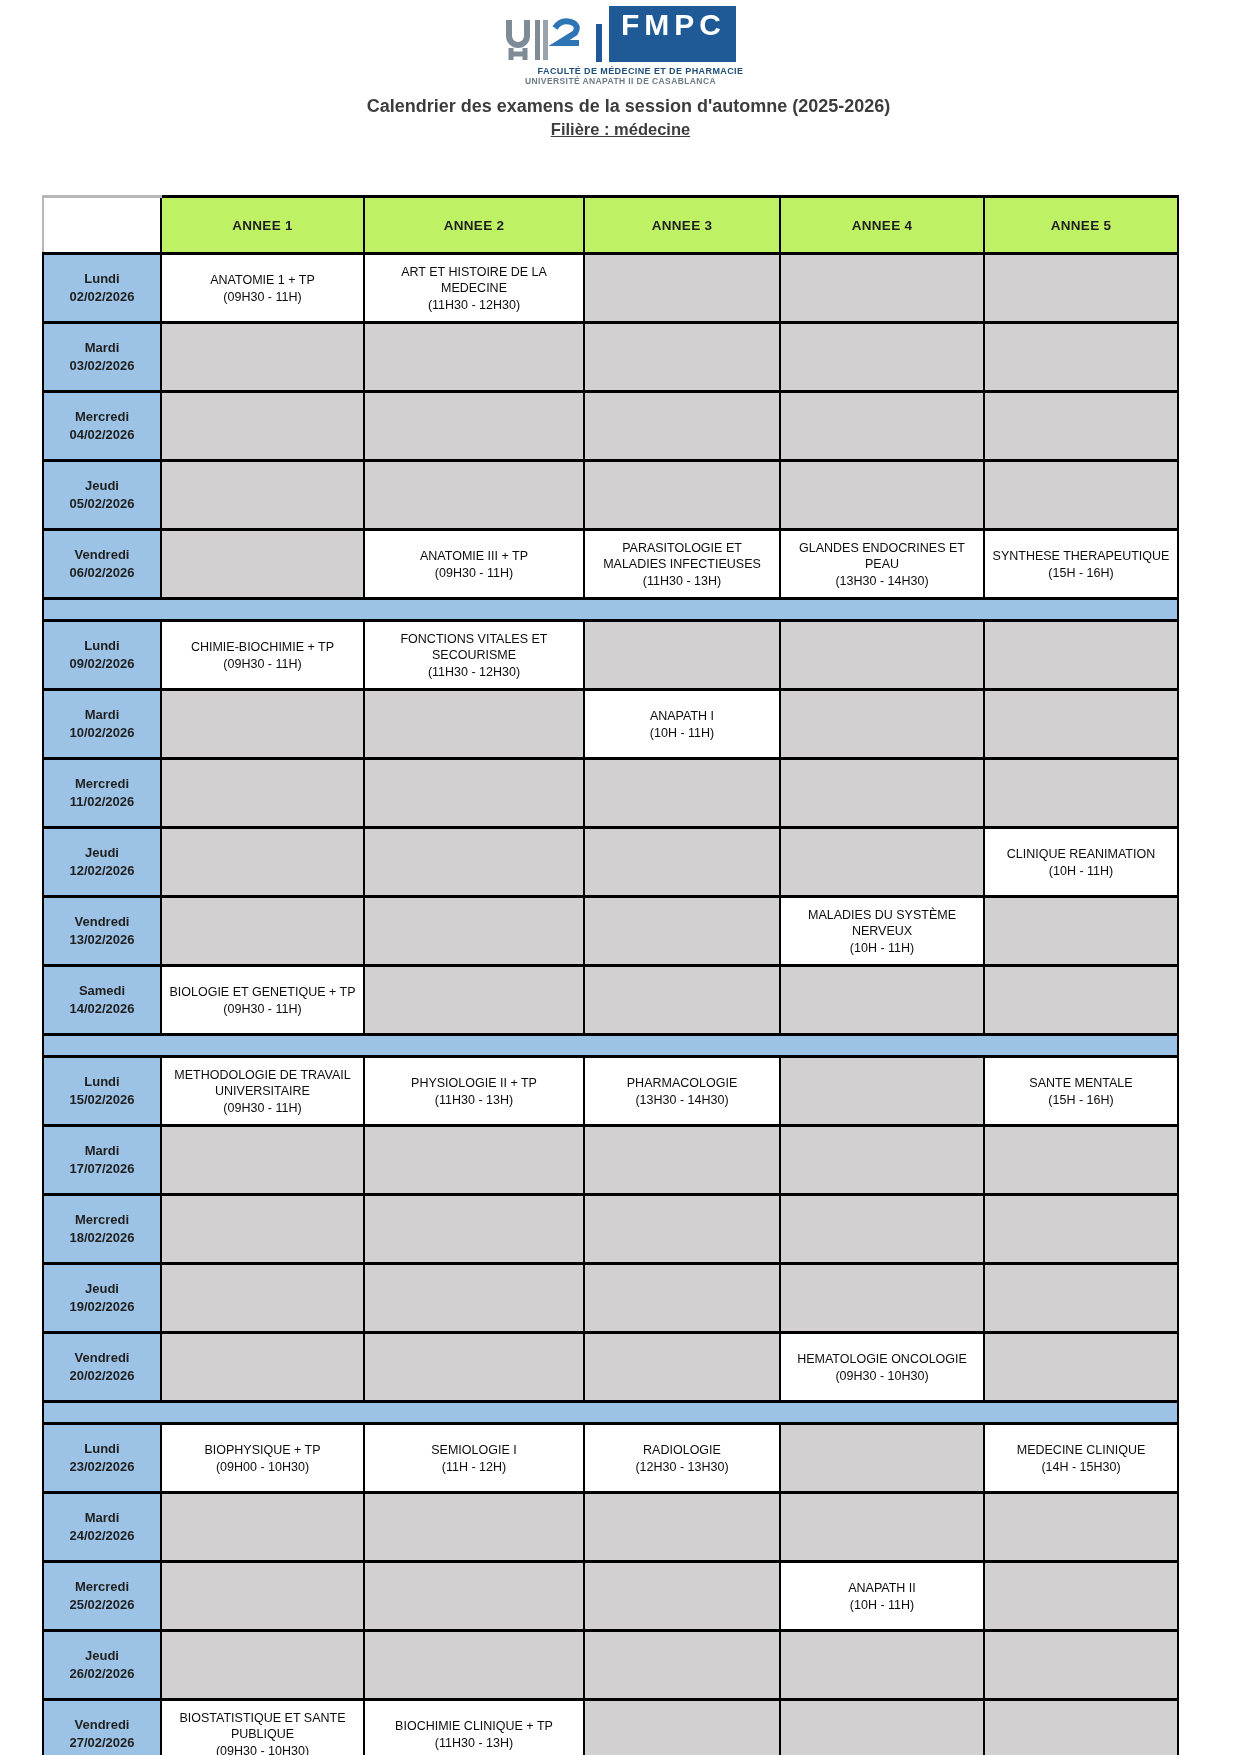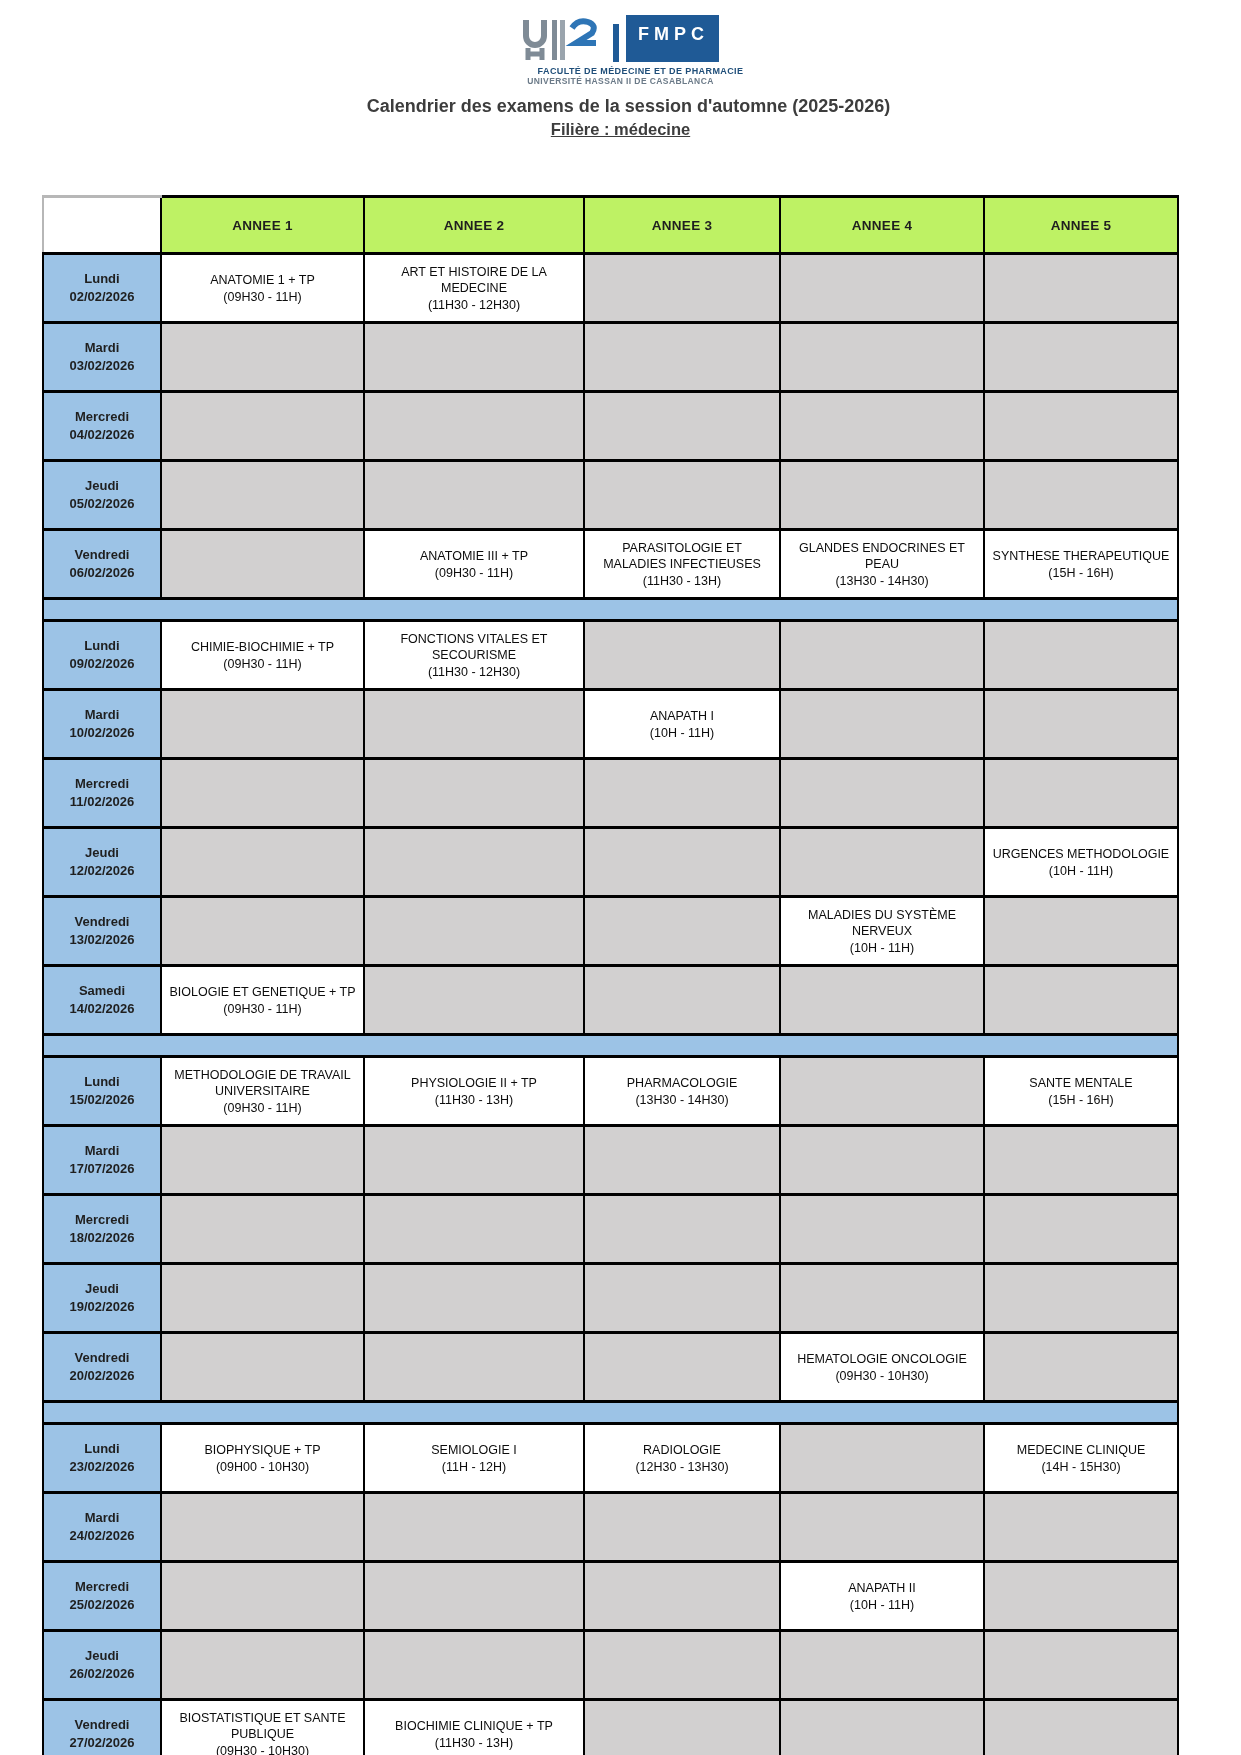--- a/index.html
+++ b/index.html
@@ -6,22 +6,22 @@
   .page{
     width:1241px;height:1755px;background:#ffffff;overflow:hidden;
     font-family:"Liberation Sans",sans-serif;position:relative;
   }
   
   .doc-header{text-align:center;padding-top:18px;}
   .logo-row{display:flex;align-items:flex-end;justify-content:center;gap:7px;height:44px;}
   .uni-mark{display:block;}
   .logo-bar{width:6px;height:38px;background:#1F5A96;}
   .fmpc-box{
-    background:#1F5A96;color:#ffffff;font-weight:bold;font-size:18px;
-    letter-spacing:5px;padding:4px 10px 14px 12px;line-height:1;height:29px;display:flex;align-items:center;
+    background:#1F5A96;color:#ffffff;font-weight:bold;font-size:30px;
+    letter-spacing:5px;padding:4px 10px 23px 12px;line-height:1;height:29px;display:flex;align-items:center;
   }
   .faculty-line1{margin-top:4px;font-size:9px;font-weight:bold;color:#1F4E79;letter-spacing:.4px;padding-left:40px;}
   .faculty-line2{font-size:8.5px;font-weight:bold;color:#6b7a88;letter-spacing:.4px;}
   .doc-title{font-size:18px;font-weight:bold;color:#3d3d3d;margin:10px 0 3px 16px;}
   .doc-subtitle{font-size:16.5px;font-weight:bold;color:#3d3d3d;text-decoration:underline;margin:0;}
   
   table.cal{
     border-collapse:collapse;table-layout:fixed;
     margin:56px 0 0 42px;width:1135px;
   }
@@ -49,21 +49,21 @@
         <path d="M4 2 v16 a9 9 0 0 0 18 0 V2" fill="none" stroke="#7f8b96" stroke-width="6"></path>
         <rect x="30" y="2" width="5" height="40" fill="#7f8b96"></rect>
         <rect x="38" y="2" width="5" height="40" fill="#9aa4ad"></rect>
         <path d="M50 10 q6 -9 16 -6 q9 3 4 11 l-16 10 h20" fill="none" stroke="#2e75b6" stroke-width="6"></path>
         <path d="M6 30 v12 M20 30 v12 M6 36 h14" fill="none" stroke="#7f8b96" stroke-width="5"></path>
       </svg>
       <div class="logo-bar"></div>
       <div class="fmpc-box">FMPC</div>
     </div>
     <div class="faculty-line1">FACULTÉ DE MÉDECINE ET DE PHARMACIE</div>
-    <div class="faculty-line2">UNIVERSITÉ HASSAN II DE CASABLANCA</div>
+    <div class="faculty-line2">UNIVERSITÉ ANAPATH II DE CASABLANCA</div>
     <div class="doc-title">Calendrier des examens de la session d'automne (2025-2026)</div>
     <div class="doc-subtitle">Filière : médecine</div>
   </div>
 
   <table class="cal">
     <colgroup>
       <col style="width:118px">
         <col style="width:203px">
         <col style="width:220px">
       <col style="width:196px">
@@ -200,21 +200,21 @@
         <tr class="day-row">
           <td class="daycell">
             <div class="dn">Jeudi</div>
             <div class="dd">12/02/2026</div>
           </td>
           <td class="empty"></td>
           <td class="empty"></td>
           <td class="empty"></td>
           <td class="empty"></td>
           <td class="exam">
-            <div class="en">URGENCES METHODOLOGIE</div>
+            <div class="en">CLINIQUE REANIMATION</div>
             <div class="et">(10H - 11H)</div>
           </td>
         </tr>
         <tr class="day-row">
           <td class="daycell">
             <div class="dn">Vendredi</div>
             <div class="dd">13/02/2026</div>
           </td>
           <td class="empty"></td>
           <td class="empty"></td>

